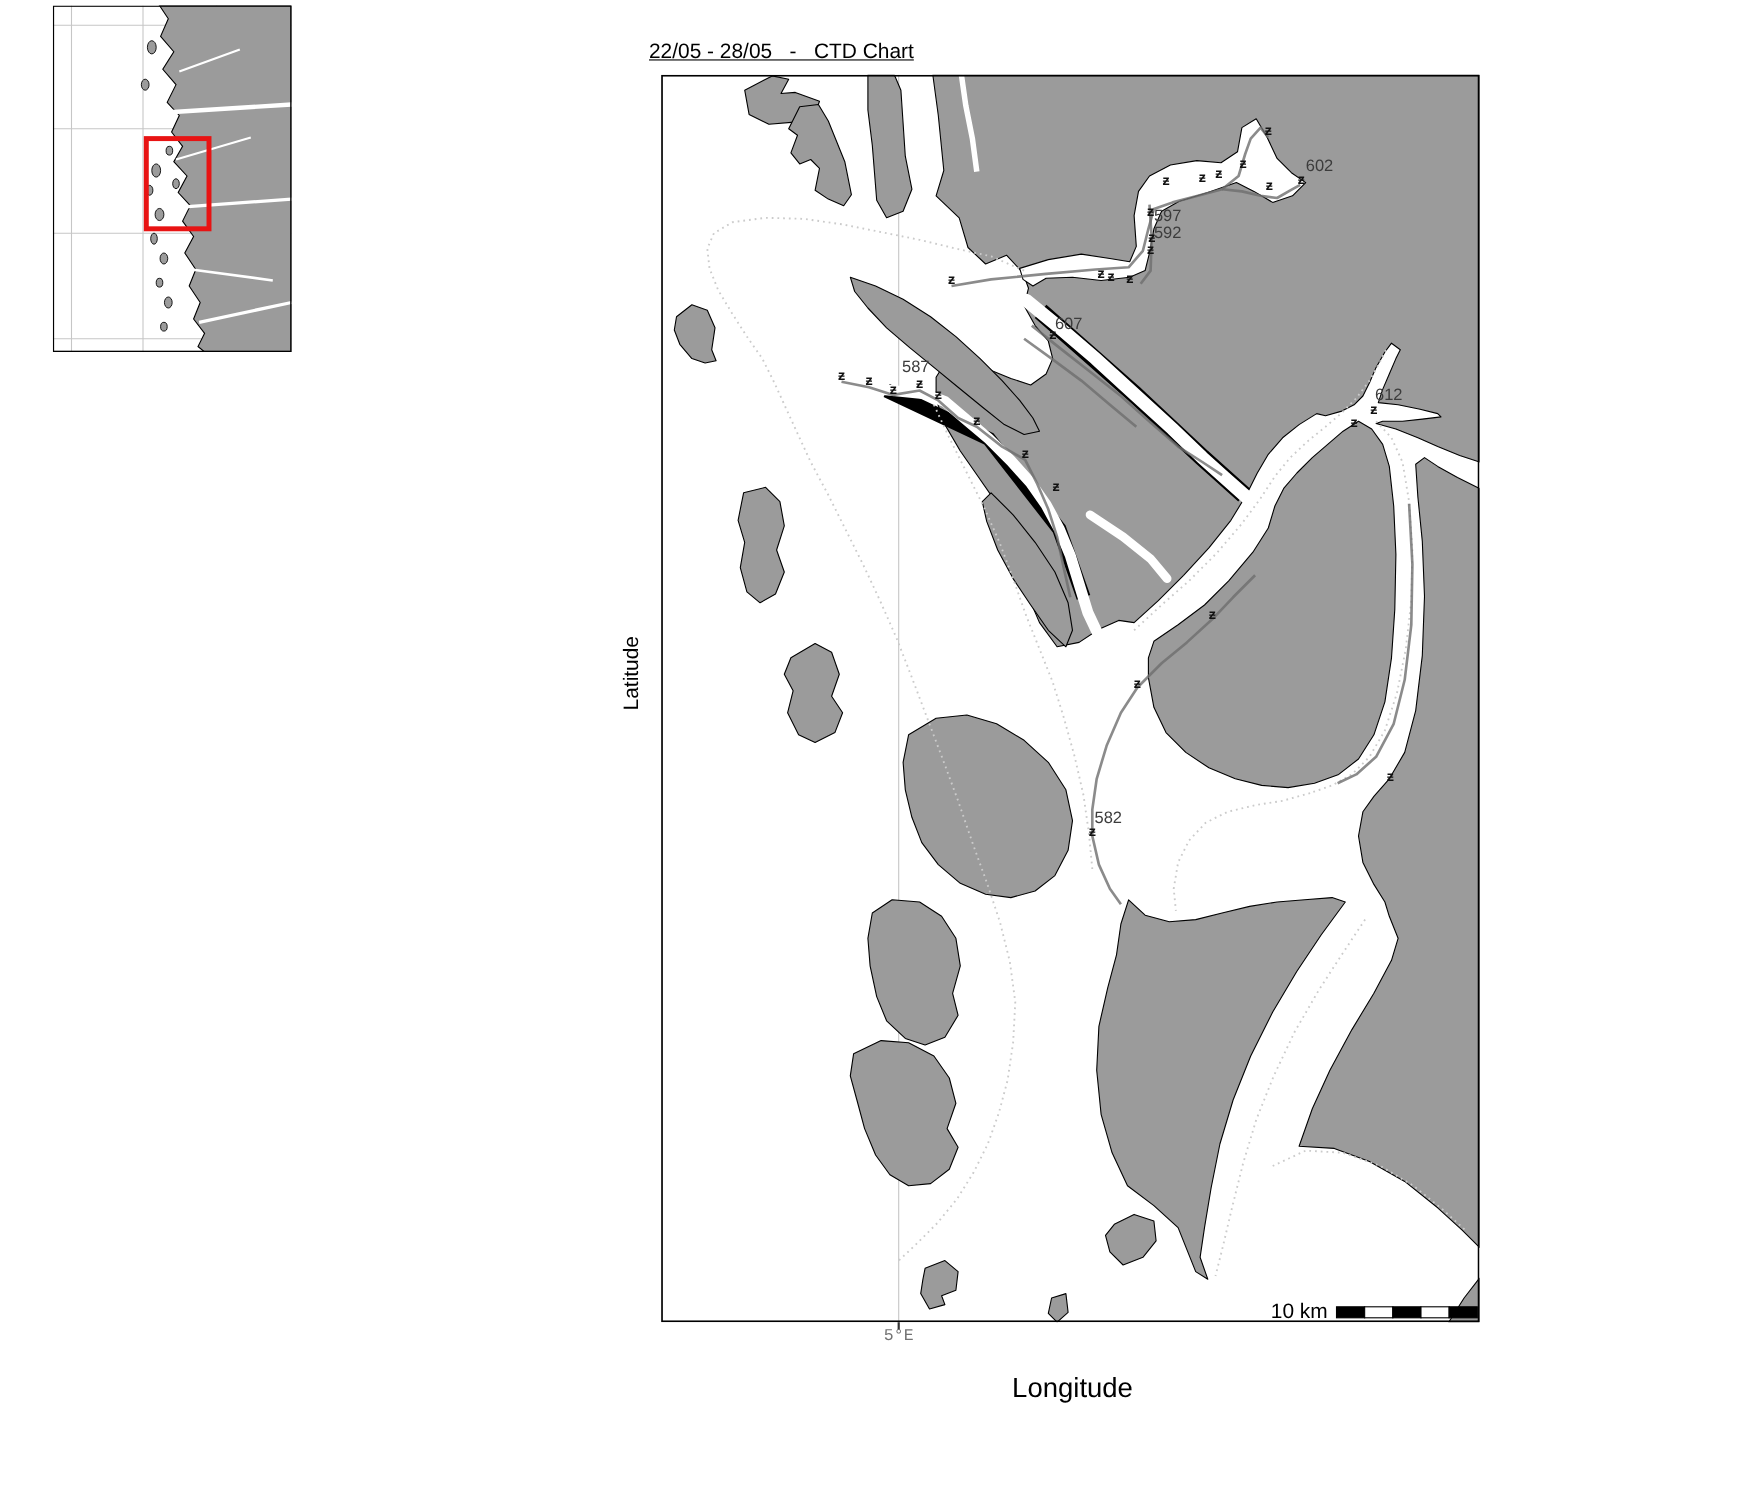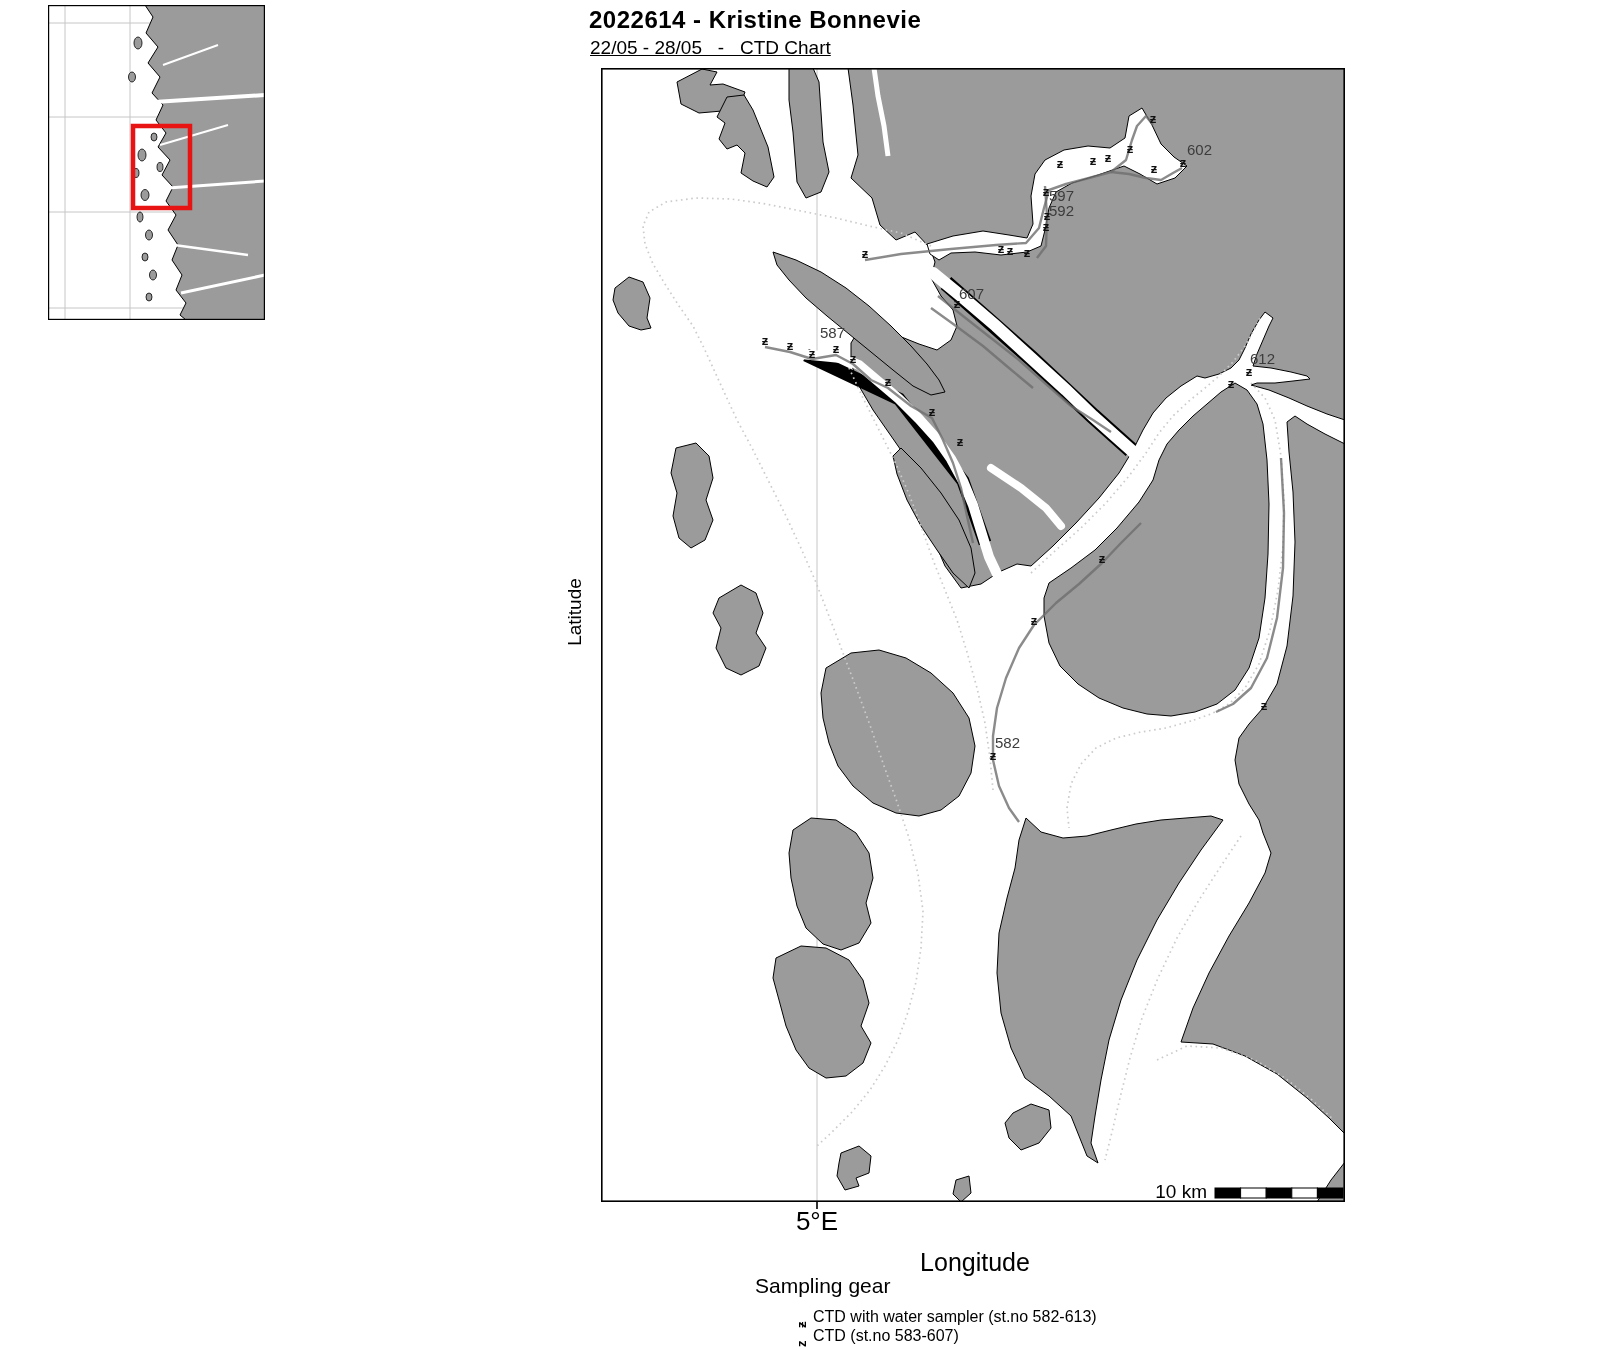--- a/index.html
+++ b/index.html
@@ -3,21 +3,21 @@
 <meta charset="utf-8">
 <style>
   html,body{margin:0;padding:0;background:#ffffff;}
   #page{position:relative;width:1600px;height:1350px;background:#ffffff;overflow:hidden;
         font-family:"Liberation Sans","DejaVu Sans",sans-serif;color:#000;}
   .abs{position:absolute;}
   #title{left:589px;top:6px;font-size:24px;font-weight:bold;letter-spacing:0.5px;}
   #subtitle{left:590px;top:37px;font-size:19px;white-space:pre;text-decoration:underline;}
   #lat-label{left:575px;top:612px;transform:translate(-50%,-50%) rotate(-90deg);font-size:19px;}
   #lon-label{left:975px;top:1248px;transform:translateX(-50%);font-size:25px;}
-  #xtick-label{left:817px;top:1206px;transform:translateX(-50%);font-size:26px;color:#000000;}
+  #xtick-label{left:817px;top:1206px;transform:translateX(-50%);font-size:15px;color:#737373;font-family:Liberation Mono, monospace;}
   #xtick-mark{left:816px;top:1202px;width:2px;height:7px;background:#333;}
   #legend{left:755px;top:1274px;}
   #legend-heading{font-size:21px;margin:0 0 10px 0;}
   .legend-row{display:flex;align-items:center;font-size:16px;line-height:18px;margin-left:36px;margin-top:1px;}
   .legend-sym{display:inline-block;width:22px;font-size:13px;font-weight:bold;transform:rotate(-90deg);}
   svg{display:block;}
   text{font-family:"Liberation Sans","DejaVu Sans",sans-serif;}
 </style>
 </head>
 <body>
@@ -55,21 +55,20 @@
         <ellipse cx="97" cy="252" rx="3" ry="4"></ellipse>
       <ellipse cx="105" cy="270" rx="3.5" ry="5"></ellipse>
         <ellipse cx="101" cy="292" rx="3" ry="4"></ellipse>
       <ellipse cx="106" cy="132" rx="3" ry="4"></ellipse>
         <ellipse cx="112" cy="162" rx="3" ry="4.5"></ellipse>
     </g>
     <rect x="85" y="121" width="57" height="82" fill="none" stroke="#e81313" stroke-width="4.5"></rect>
     <rect x="0.6" y="0.6" width="215.8" height="313.8" fill="none" stroke="#000" stroke-width="1.2"></rect>
   </svg>
 
-  <div id="title" class="abs">2022614 - Kristine Bonnevie</div>
   <div id="subtitle" class="abs">22/05 - 28/05   -   CTD Chart</div>
 
   <svg id="mainmap" class="abs" style="left:601px;top:68px;" width="744" height="1134" viewBox="0 0 744 1134">
     <rect x="0" y="0" width="744" height="1134" fill="#ffffff"></rect>
     <line x1="216" y1="0" x2="216" y2="1134" stroke="#c6c6c6" stroke-width="1"></line>
 
     <g fill="#9b9b9b" stroke="#000" stroke-width="1" stroke-linejoin="round">
 
       <path d="M247,0 L744,0 L744,352 L726,346 L706,338 L688,330 L668,322 L650,317 L656,315 L674,315 L692,313 L709,311 L706,308 L690,304 L670,300 L652,298 L656,286 L662,272 L668,258 L672,250 L664,244 L658,252 L650,266 L644,280 L638,292 L630,300 L618,306 L604,310 L596,308 L580,318 L565,330 L552,345 L542,362 L532,382 L518,405 L498,430 L475,455 L452,478 L430,498 L416,496 L398,504 L380,516 L360,520 L344,498 L332,470 L324,440 L316,412 L304,388 L288,365 L272,342 L258,318 L250,295 L250,275 L258,262 L276,260 L298,268 L318,276 L336,282 L350,272 L356,258 L352,242 L340,228 L330,210 L334,194 L329,180 L314,164 L295,172 L279,157 L271,130 L250,110 L257,87 L252,37 Z"></path>
 
@@ -183,25 +182,14 @@
     </g>
 
     <rect x="0.8" y="0.8" width="742.4" height="1132.4" fill="none" stroke="#000" stroke-width="1.6"></rect>
   </svg>
 
   <div id="lat-label" class="abs">Latitude</div>
   <div id="xtick-mark" class="abs"></div>
   <div id="xtick-label" class="abs">5°E</div>
   <div id="lon-label" class="abs">Longitude</div>
 
-  <div id="legend" class="abs">
-    <div id="legend-heading">Sampling gear</div>
-    <div class="legend-row">
-      <span class="legend-sym">ƶ</span>
-      <span>CTD with water sampler (st.no 582-613)</span>
-    </div>
-    <div class="legend-row">
-      <span class="legend-sym">z</span>
-      <span>CTD (st.no 583-607)</span>
-    </div>
-  </div>
 
 </div>
 
 </body></html>

